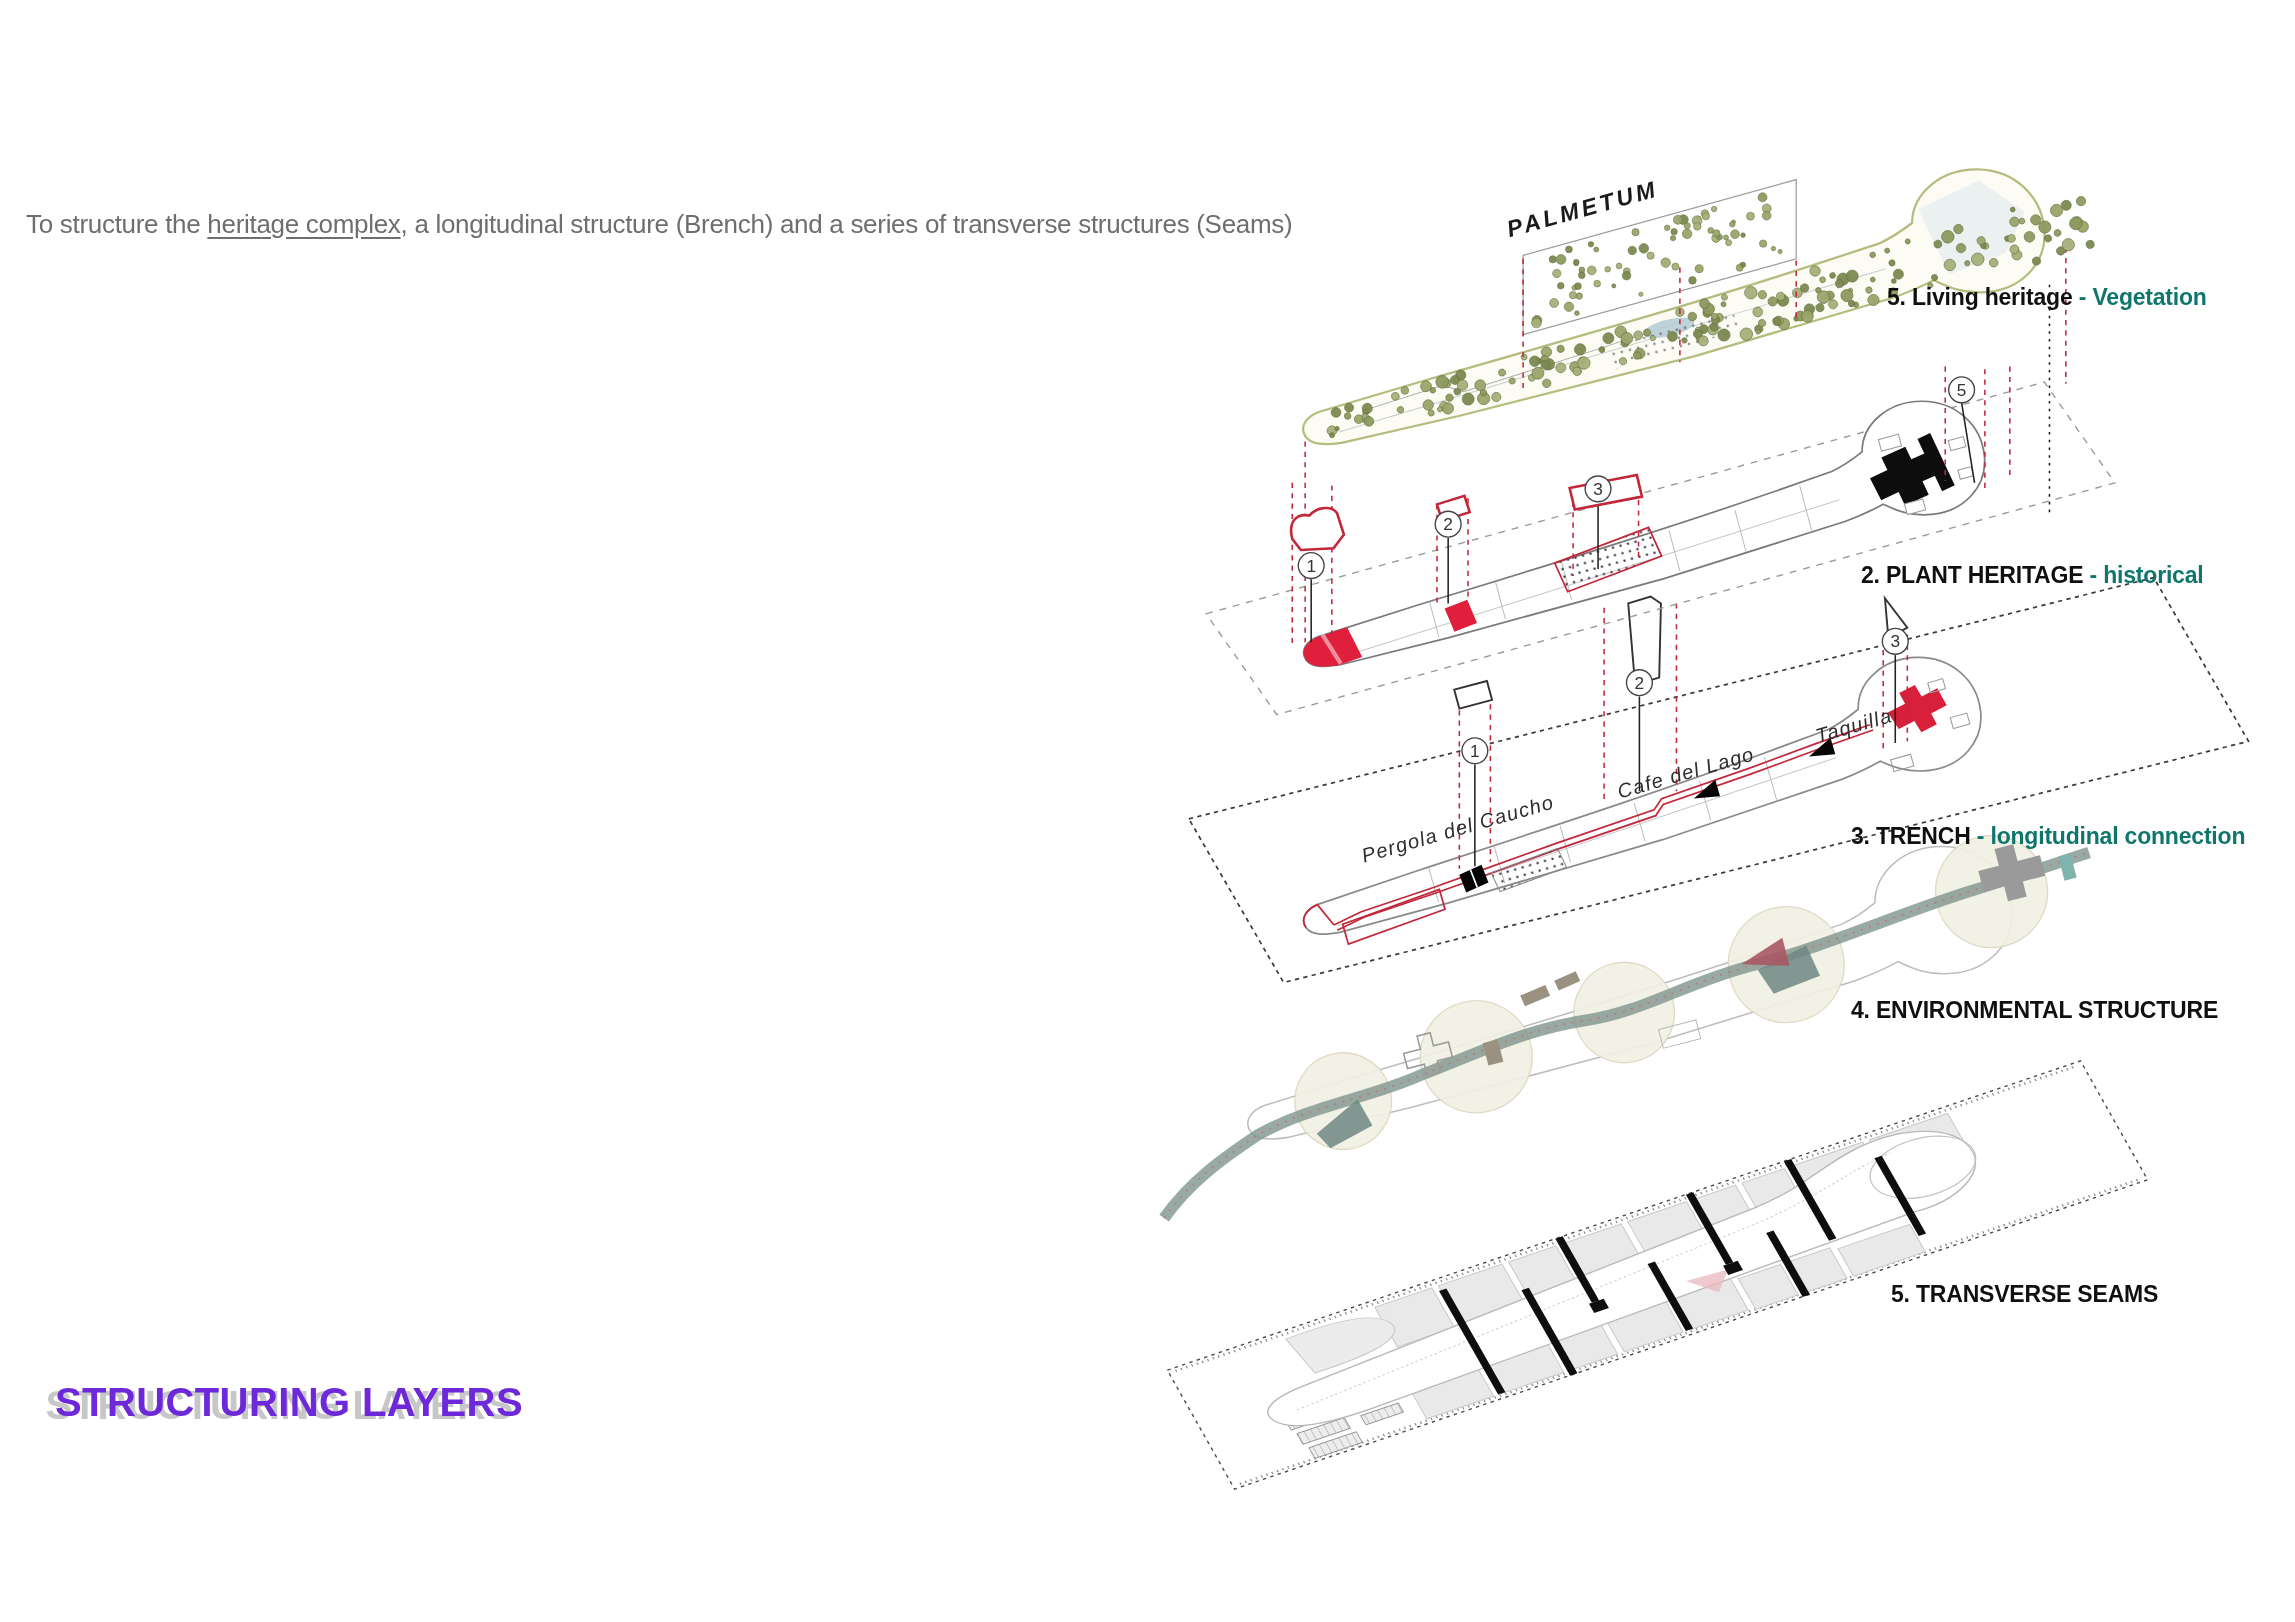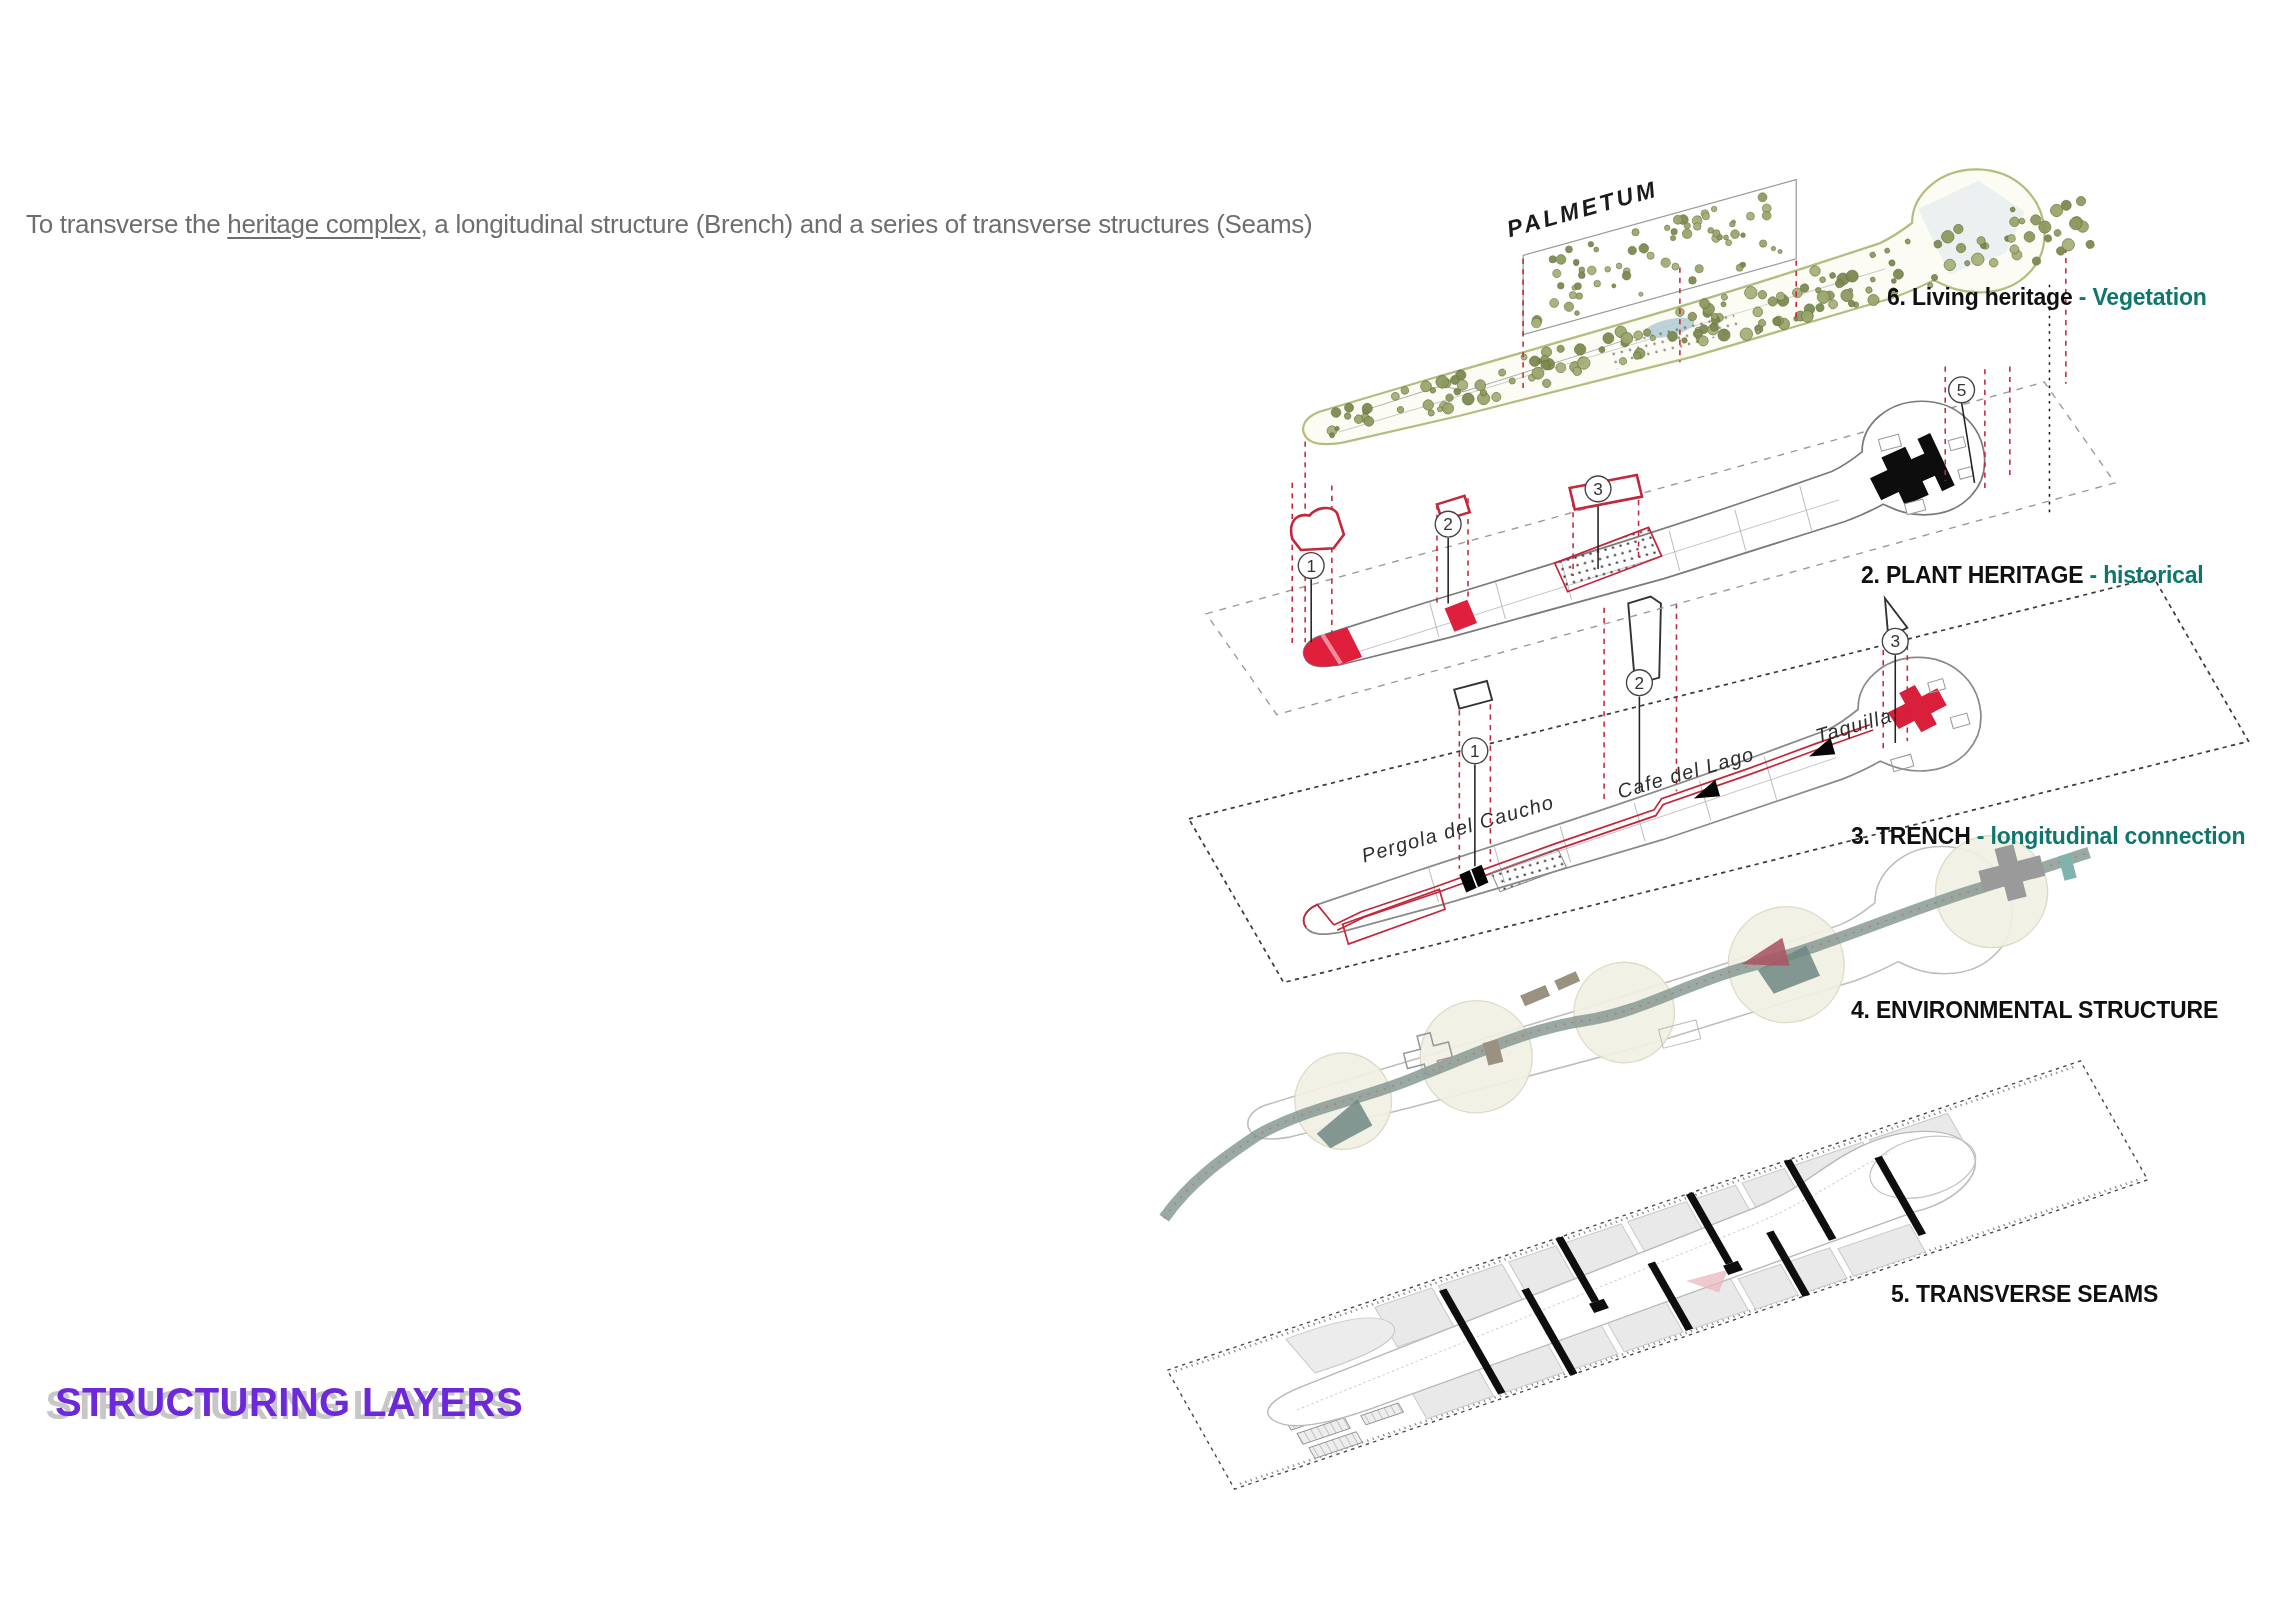--- a/index.html
+++ b/index.html
@@ -540,27 +540,27 @@
         </g>
     <g stroke="#c2273a" stroke-width="1.8" stroke-dasharray="6 6">
       <line x1="1768" y1="300" x2="1768" y2="455"></line>
       <line x1="1950" y1="310" x2="1950" y2="420"></line>
       <line x1="2085" y1="302" x2="2085" y2="368"></line>
     </g>
   </g>
 </svg>
 
 <div class="intro">
-  <span>To transverse the </span><span class="u">heritage complex</span><span>, a longitudinal structure (Brench) and a series of transverse structures (Seams)</span>
+  <span>To structure the </span><span class="u">heritage complex</span><span>, a longitudinal structure (Brench) and a series of transverse structures (Seams)</span>
 </div>
 
 <div class="main-title">STRUCTURING LAYERS</div>
 
 <div class="layer-label lab1">
-  <span>6. Living heritage</span>
+  <span>5. Living heritage</span>
   <span class="sub">- Vegetation</span>
 </div>
 <div class="layer-label lab2">
   <span>2.  PLANT HERITAGE</span>
   <span class="sub">- historical</span>
 </div>
 <div class="layer-label lab3">
   <span>3. TRENCH</span>
   <span class="sub">- longitudinal connection</span>
 </div>

